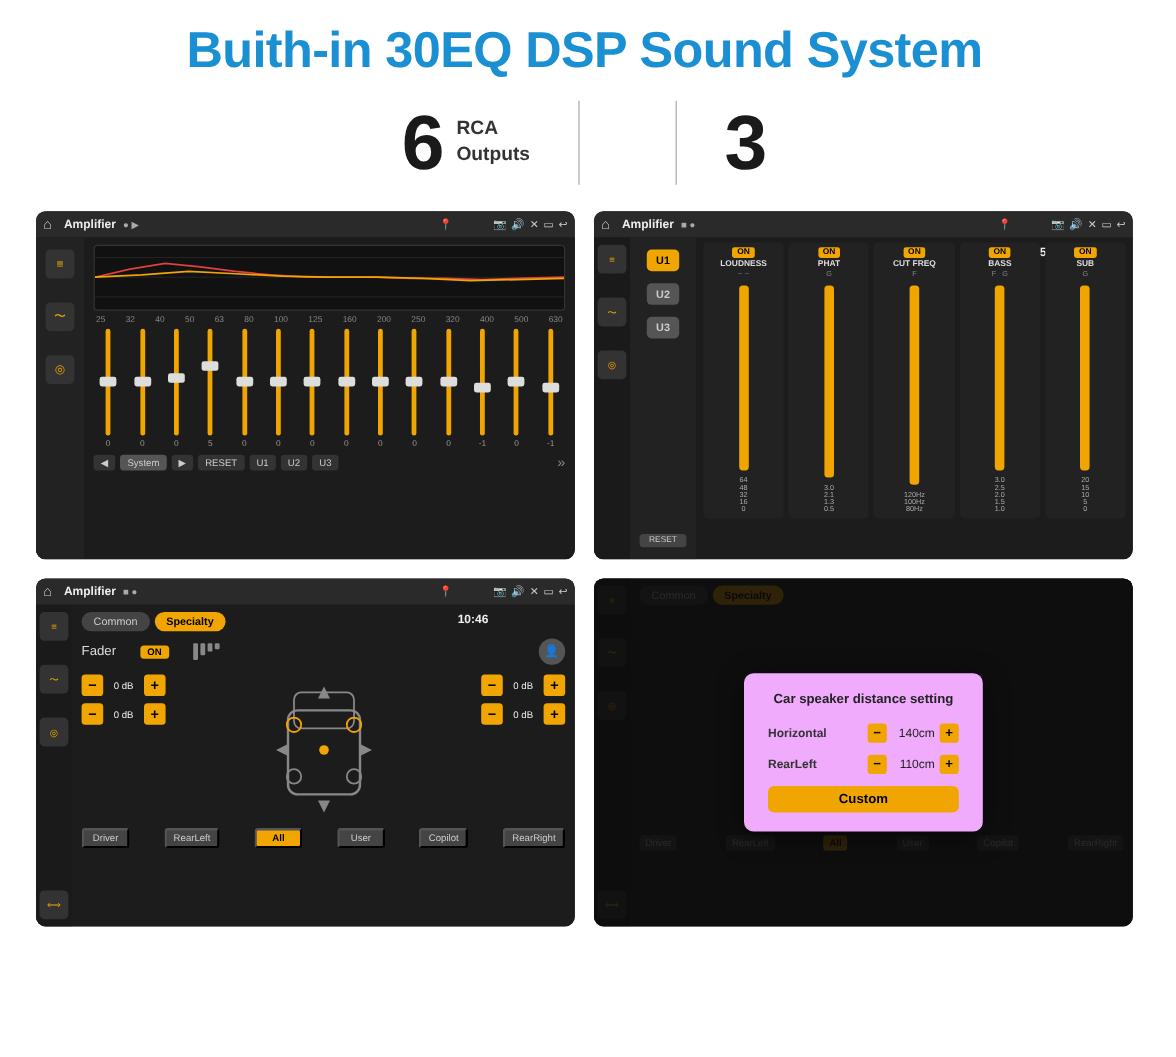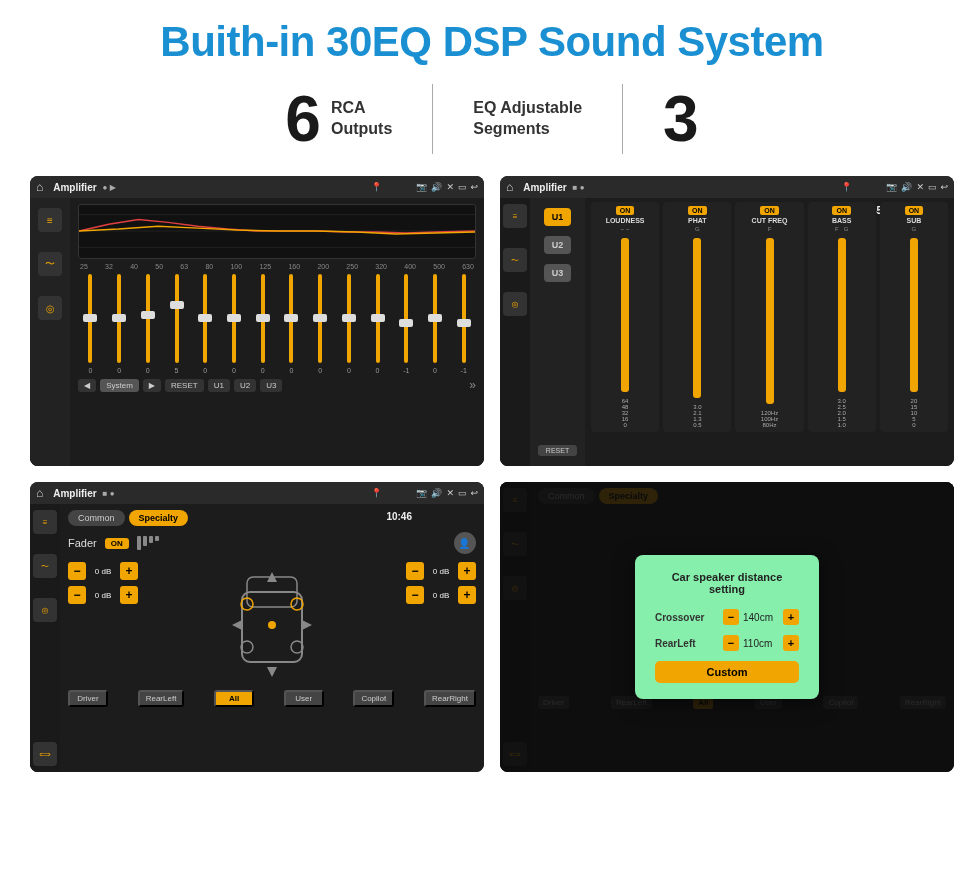--- a/index.html
+++ b/index.html
@@ -6,21 +6,21 @@
     body {
       width: 980px;
       height: 881px;
       background: #ffffff;
       font-family: Arial, sans-serif;
       overflow: hidden;
     }
 
     .page-container {
       width: 980px;
-      padding: 18px 26px 10px 30px;
+      padding: 18px 36px 10px 30px;
     }
 
     
     .main-title {
       text-align: center;
       font-size: 42px;
       font-weight: 900;
       color: #1a8fd1;
       margin-bottom: 18px;
       letter-spacing: -0.5px;
@@ -328,21 +328,21 @@
       border-radius: 12px;
     }
     .fader-tab.active {
       background: #f0a500;
       color: #000;
       font-weight: 700;
     }
     .fader-header {
       display: flex;
       align-items: center;
-      gap: 8px;
+      gap: 20px;
       margin-bottom: 8px;
     }
     .fader-label {
       font-size: 11px;
       color: #ddd;
     }
     .fader-on-badge {
       background: #f0a500;
       color: #000;
       font-size: 8px;
@@ -387,24 +387,24 @@
     }
     .dialog-overlay {
       position: absolute;
       top: 0; left: 0; right: 0; bottom: 0;
       background: rgba(0,0,0,0.5);
       display: flex;
       align-items: center;
       justify-content: center;
     }
     .dialog-box {
-      background: #86efac;
+      background: #f0abfc;
       border-radius: 8px;
       padding: 16px 20px;
-      width: 184px;
+      width: 199px;
       box-shadow: 0 4px 20px rgba(0,0,0,0.5);
     }
     .dialog-title {
       font-size: 11px;
       font-weight: 700;
       color: #222;
       margin-bottom: 14px;
       text-align: center;
     }
     .dialog-row {
@@ -432,21 +432,21 @@
       display: flex;
       align-items: center;
       justify-content: center;
       font-size: 11px;
       font-weight: 700;
     }
     .dialog-val-text {
       font-size: 10px;
       color: #222;
       min-width: 36px;
-      text-align: left;
+      text-align: right;
     }
     .dialog-confirm-btn {
       background: #f0a500;
       color: #000;
       font-size: 11px;
       font-weight: 700;
       padding: 5px 0;
       border-radius: 5px;
       width: 100%;
       text-align: center;
@@ -471,21 +471,20 @@
 
   <div class="main-title">Buith-in 30EQ DSP Sound System</div>
 
   <div class="stats-row">
     <div class="stat-item">
       <span class="stat-number">6</span>
       <span class="stat-label">RCA<br>Outputs</span>
     </div>
     <div class="stat-divider"></div>
     <div class="stat-item">
-      <span class="stat-label">EQ Adjustable<br>Segments</span>
     </div>
     <div class="stat-divider"></div>
     <div class="stat-item">
       <span class="stat-number">3</span>
     </div>
   </div>
 
   <div class="screenshots-grid">
 
     <div class="screen-box">
@@ -855,21 +854,21 @@
             <div style="background:#444;color:#ccc;font-size:8px;padding:2px 5px;border-radius:3px">Copilot</div>
             <div style="background:#444;color:#ccc;font-size:8px;padding:2px 5px;border-radius:3px">RearRight</div>
           </div>
         </div>
       </div>
 
       <div class="dialog-overlay">
         <div class="dialog-box">
           <div class="dialog-title">Car speaker distance setting</div>
           <div class="dialog-row">
-            <span class="dialog-param">Crossover</span>
+            <span class="dialog-param">Horizontal</span>
             <div class="dialog-val-control">
               <div class="dialog-minus">−</div>
               <span class="dialog-val-text">140cm</span>
               <div class="dialog-plus">+</div>
             </div>
           </div>
           <div class="dialog-row">
             <span class="dialog-param">RearLeft</span>
             <div class="dialog-val-control">
               <div class="dialog-minus">−</div>

